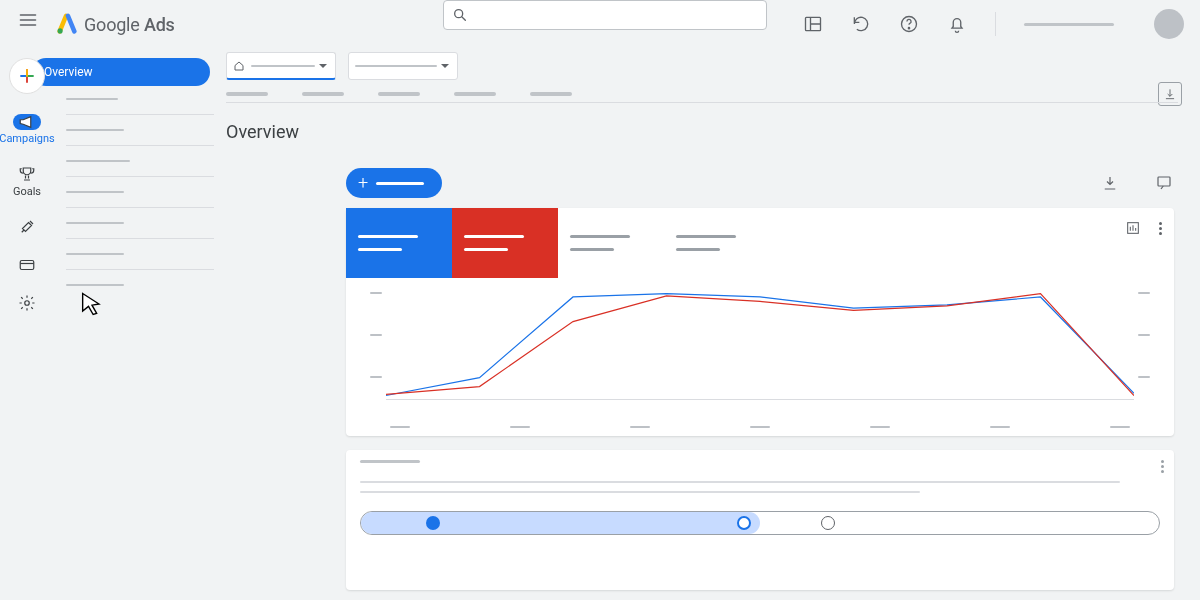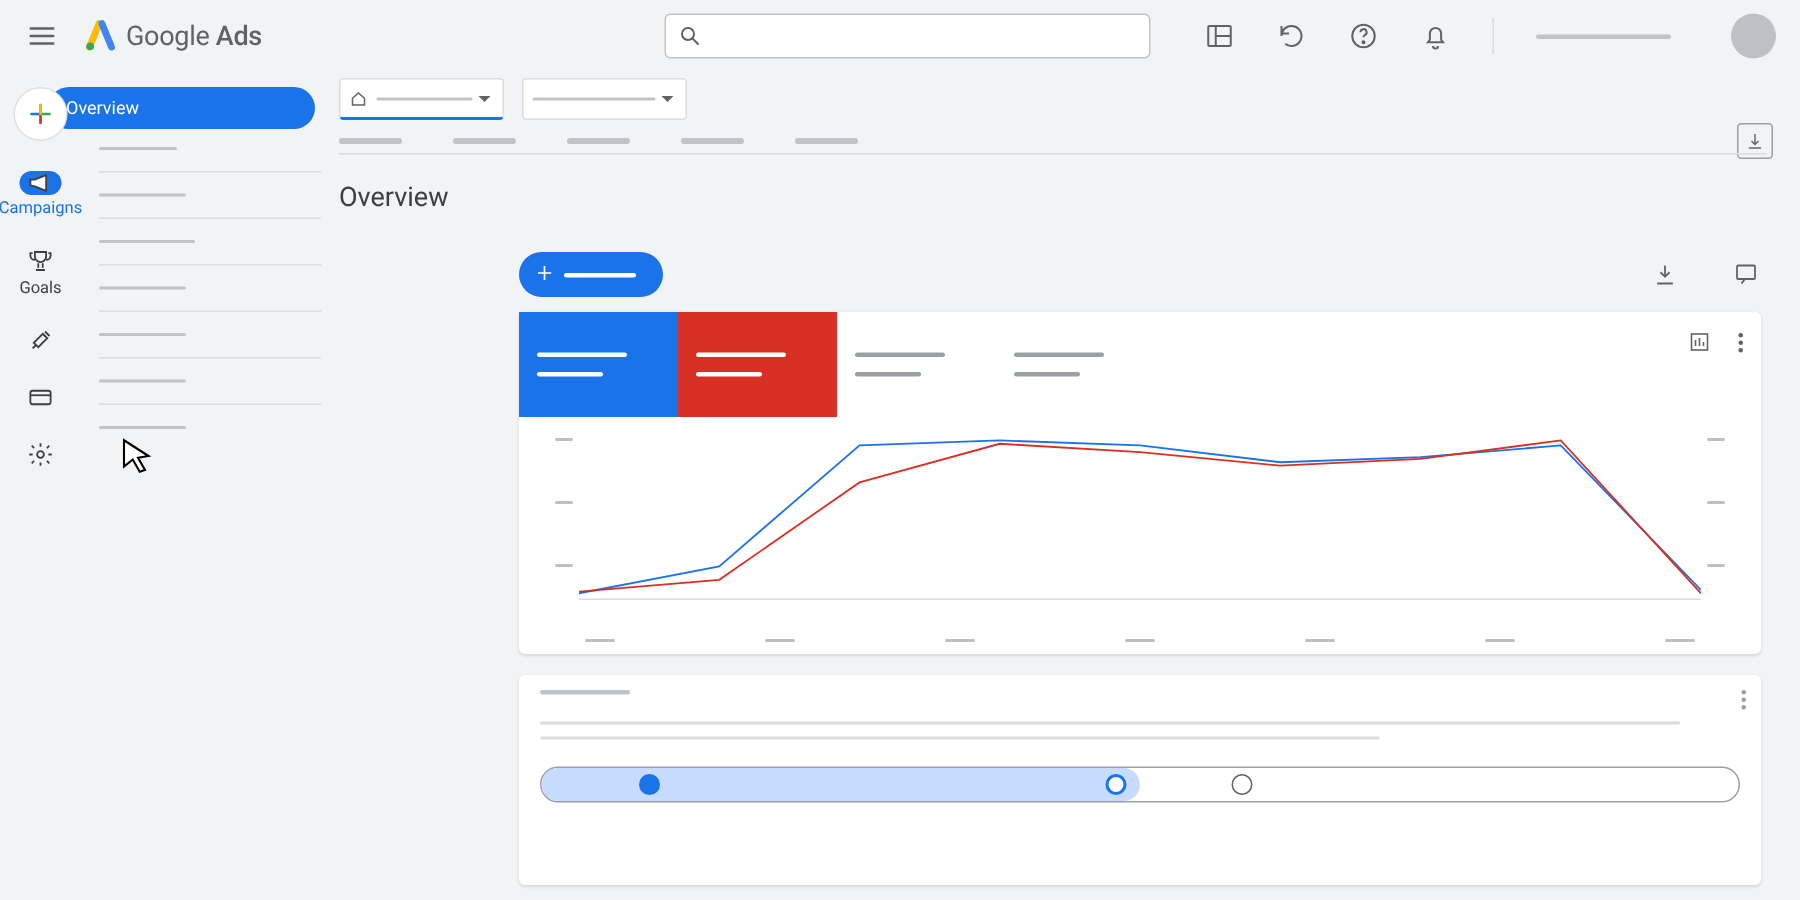--- a/index.html
+++ b/index.html
@@ -1,19 +1,19 @@
 <!DOCTYPE html>
 <html><head>
 <meta charset="utf-8">
 <style>
 * { margin: 0; padding: 0; box-sizing: border-box; font-family: "Google Sans", Roboto, Arial, sans-serif; }
 body { background: #f1f3f4; width: 1200px; height: 600px; overflow: hidden; position: relative; }
 
 
-.header { height: 48px; display: flex; align-items: center; padding: 0 8px; gap: 8px; }
+.header { height: 48px; display: flex; padding: 0 8px; gap: 8px; }
 .hamburger { width: 40px; height: 40px; display: flex; align-items: center; justify-content: center; cursor: pointer; border-radius: 50%; }
 .hamburger svg { width: 20px; height: 20px; fill: #5f6368; }
 .logo-wrap { display: flex; align-items: center; gap: 6px; }
 .logo-text { font-size: 18px; color: #5f6368; letter-spacing: -0.2px; }
 .logo-text b { font-weight: 500; }
 .header-spacer { flex: 1; }
 .search-box { width: 324px; height: 30px; background: #fff; border: 1px solid #c0c4c8; border-radius: 4px; display: flex; align-items: center; padding: 0 8px; }
 .search-box svg { width: 16px; height: 16px; fill: #5f6368; }
 .header-actions { display: flex; gap: 28px; align-items: center; margin-left: 28px; }
 .header-actions .icn { width: 20px; height: 20px; display: flex; align-items: center; justify-content: center; cursor: pointer; }

